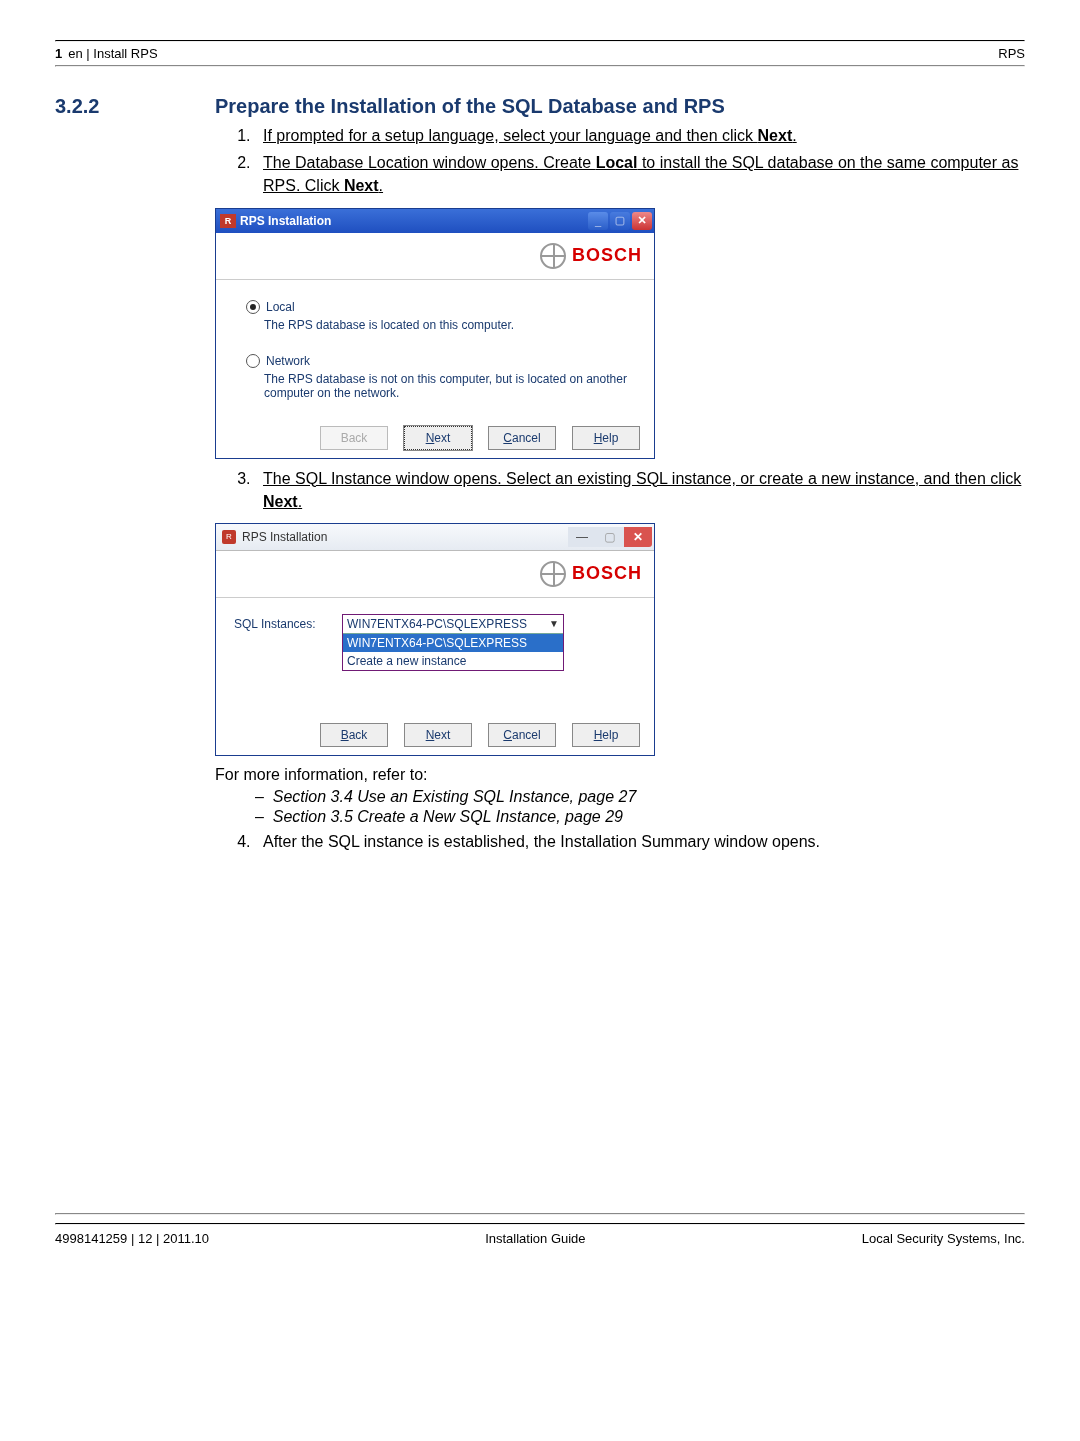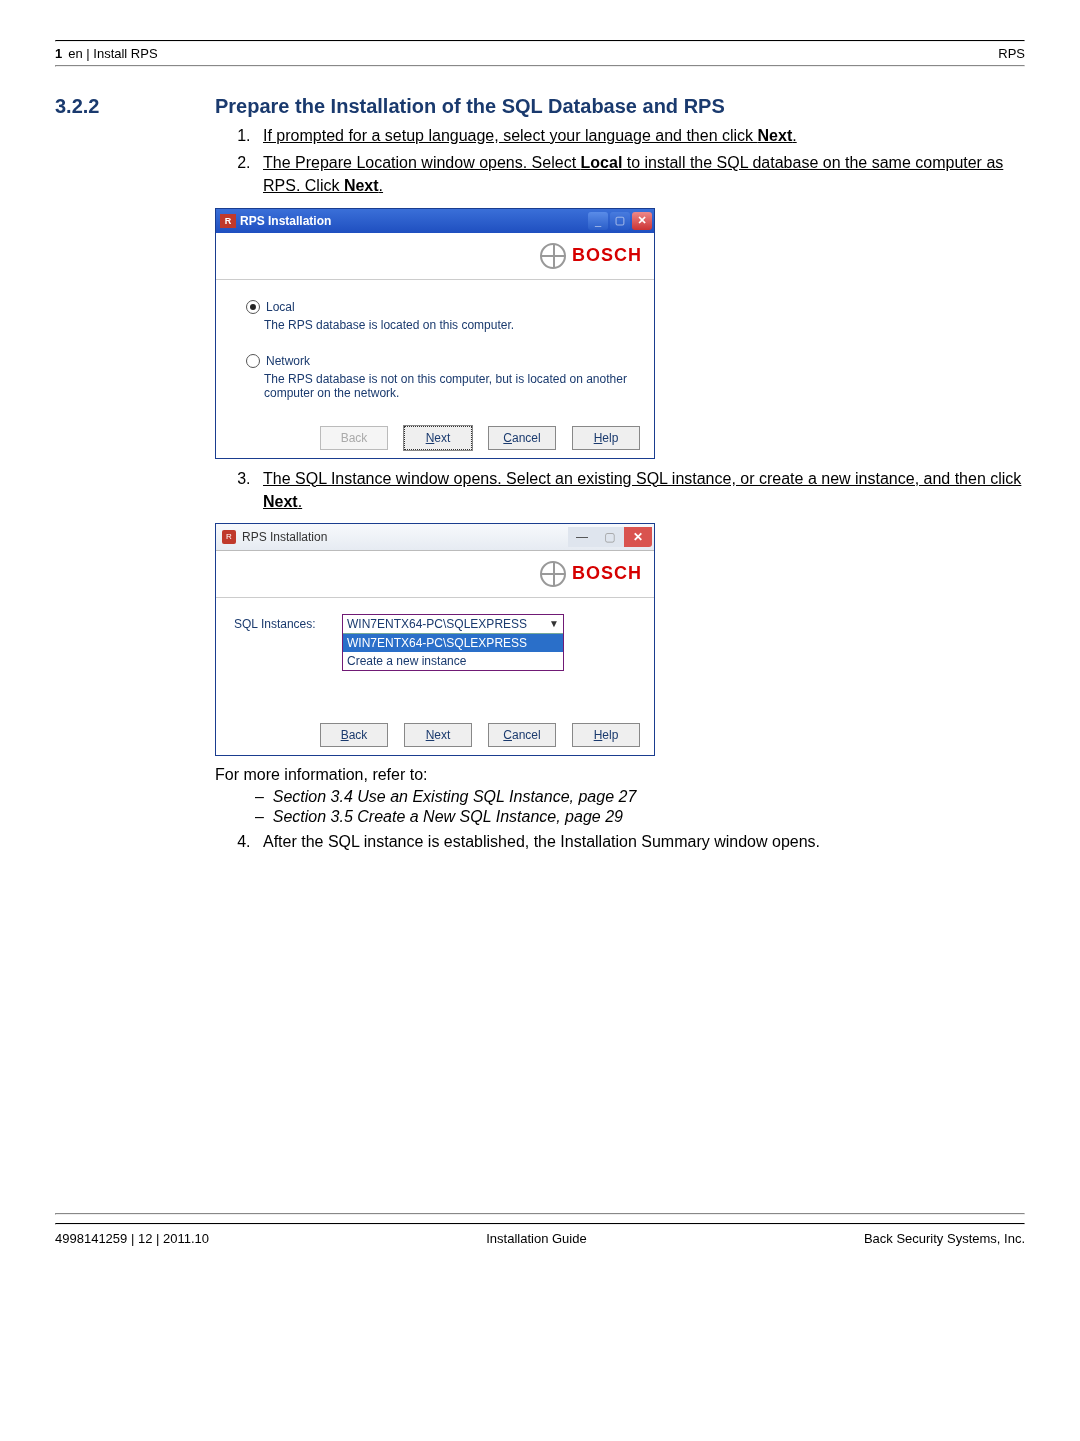--- a/index.html
+++ b/index.html
@@ -176,21 +176,21 @@
 
   <div class="content-row">
     <div class="sec-num">3.2.2</div>
     <div class="content-col">
       <h3 class="section-title">Prepare the Installation of the SQL Database and RPS</h3>
       <ol class="steps body-text">
         <li>
           <span>If prompted for a setup language, select your language and then click </span><span class="b">Next</span><span>.</span>
         </li>
         <li>
-          <span>The Prepare Location window opens. Select </span><span class="b">Local</span><span> to install the SQL database on the same computer as RPS. Click </span><span class="b">Next</span><span>.</span>
+          <span>The Database Location window opens. Create </span><span class="b">Local</span><span> to install the SQL database on the same computer as RPS. Click </span><span class="b">Next</span><span>.</span>
         </li>
       </ol>
 
       <div class="dialog">
         <div class="titlebar-xp">
           <div class="icon-box">R</div>
           <span>RPS Installation</span>
           <div class="win-btns-xp">
             <div class="win-btn-xp min-btn">_</div>
             <div class="win-btn-xp max-btn">▢</div>
@@ -296,16 +296,16 @@
       </ol>
     </div>
   </div>
 
   <div class="footer">
     <hr class="thin-line">
     <hr class="header-line" style="margin-top:2px;">
     <div class="footer-row">
       <span>4998141259 | 12 | 2011.10</span>
       <span>Installation Guide</span>
-      <span>Back Security Systems, Inc.</span>
+      <span>Local Security Systems, Inc.</span>
     </div>
   </div>
 </div>
 
 </body></html>

